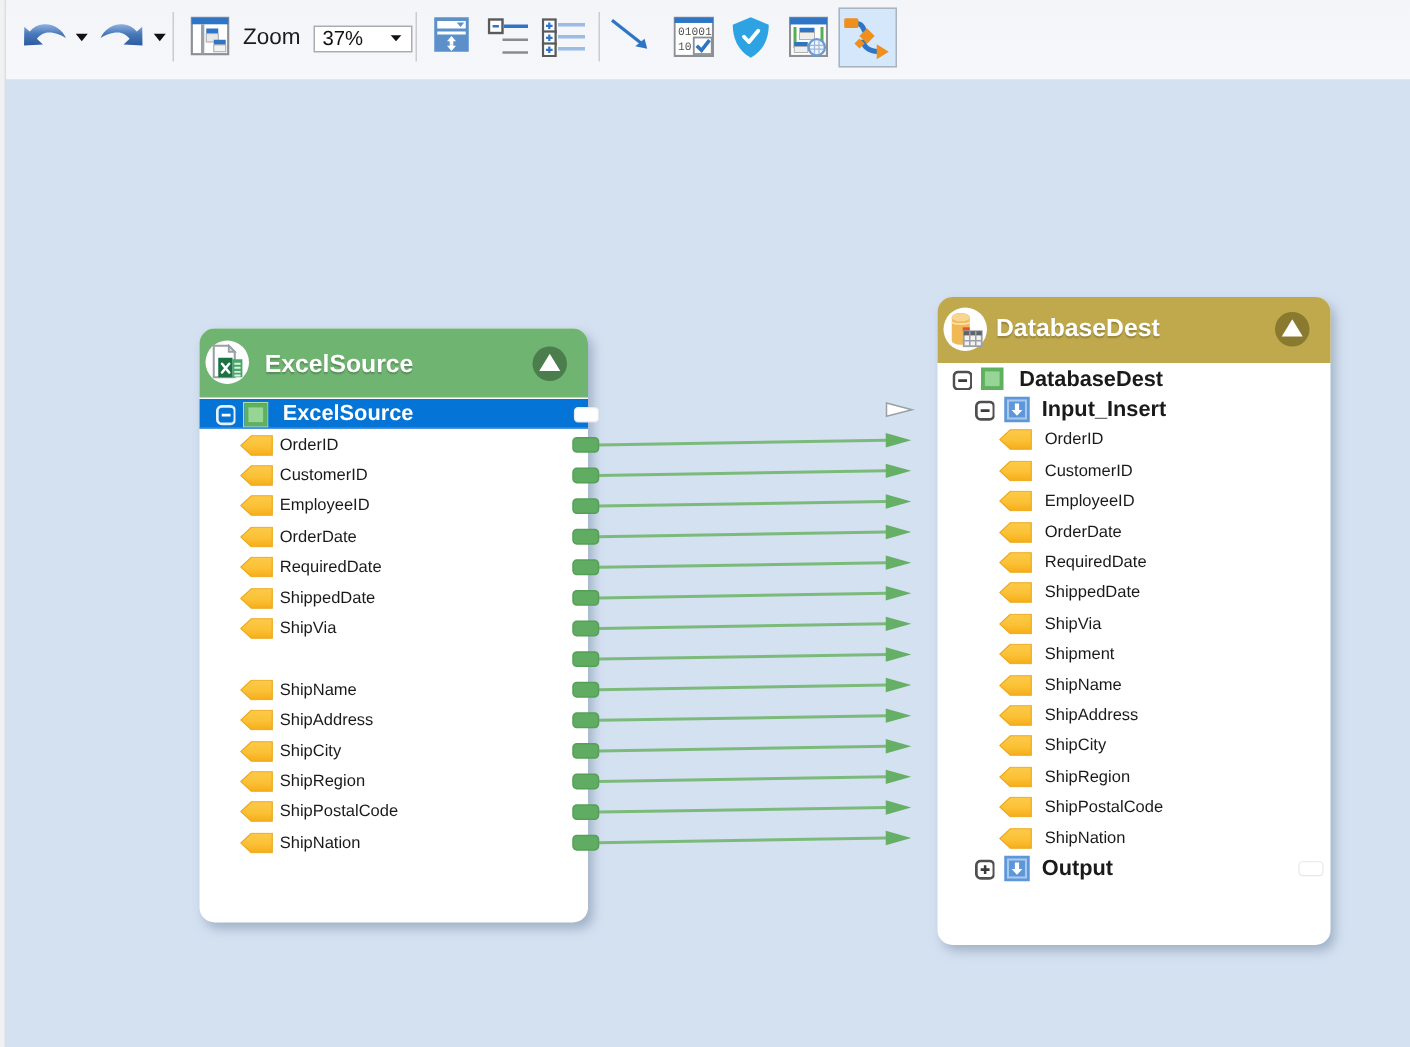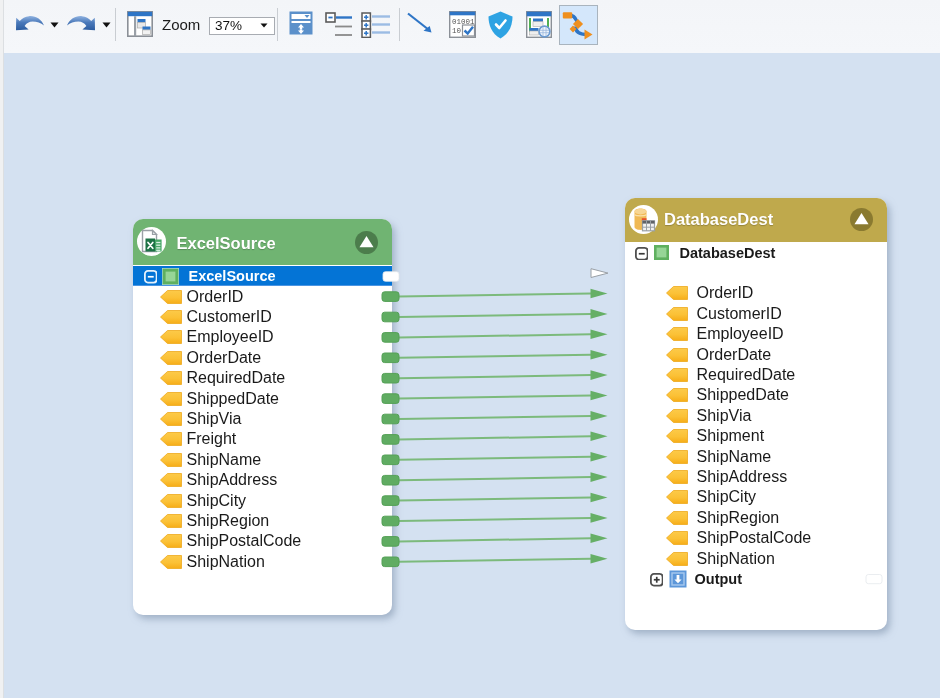--- a/index.html
+++ b/index.html
@@ -7,21 +7,21 @@
 #toolbar{position:absolute;left:0;top:0;width:940px;height:53px;background:linear-gradient(#f3f5f8,#f5f7fa)}
 #leftstrip{position:absolute;left:0;top:0;width:3px;height:698px;background:#f0f1f2;border-right:1px solid #dcdfe2;z-index:5}
 #canvas{position:absolute;left:0;top:53px;width:940px;height:645px;background:#d4e1f1}
 .box{position:absolute;background:#fff;border-radius:10px;box-shadow:3px 4px 7px rgba(120,140,165,0.55)}
 .hdr{position:absolute;left:0;top:0;width:100%;border-radius:10px 10px 0 0}
 .circ{position:absolute;background:#fff;border-radius:50%;display:flex;align-items:center;justify-content:center}
 .coll{position:absolute;border-radius:50%}
 .title{position:absolute;color:#fff;font-weight:bold;font-size:16.5px;text-shadow:0 1px 1px rgba(0,0,0,0.22)}
 .row{position:absolute;left:0;width:100%;height:20.4px}
 .row.sel{background:#0474d6;box-shadow:inset 0 -1px 0 #4c95e2}
-.lbl{position:absolute;top:50%;transform:translateY(-50%);font-size:16px;color:#1a1a1a;white-space:nowrap}
+.lbl{position:absolute;top:50%;transform:translateY(-50%);font-size:11px;color:#1a1a1a;white-space:nowrap}
 .lbl.bold{font-weight:bold;font-size:14.5px}
 .lbl.wht{color:#fff}
 </style></head>
 <body>
 <div id="toolbar">
 <svg class="abs" style="left:15px;top:12px" width="30" height="20" viewBox="0 0 30 20">
 <defs>
         <linearGradient id="ug" x1="0" y1="0" x2="0" y2="1">
 <stop offset="0" stop-color="#8fb2e0"></stop>
           <stop offset="0.45" stop-color="#4a79ba"></stop>
@@ -207,26 +207,20 @@
         <polygon points="7.5,0.5 21.5,0.5 21.5,13.5 7.5,13.5 0.5,7" fill="url(#tagg)" stroke="#eda81c" stroke-width="0.8"></polygon>
       </svg>
       <span class="lbl" style="left:53.5px">ShippedDate</span>
     </div>
 <div class="row" style="top:189.8px">
       <svg class="abs" style="left:26.5px;top:3.2px" width="22" height="14" viewBox="0 0 22 14">
         <polygon points="7.5,0.5 21.5,0.5 21.5,13.5 7.5,13.5 0.5,7" fill="url(#tagg)" stroke="#eda81c" stroke-width="0.8"></polygon>
       </svg>
       <span class="lbl" style="left:53.5px">ShipVia</span>
     </div>
-<div class="row" style="top:210.2px">
-      <svg class="abs" style="left:26.5px;top:3.2px" width="22" height="14" viewBox="0 0 22 14">
-        <polygon points="7.5,0.5 21.5,0.5 21.5,13.5 7.5,13.5 0.5,7" fill="url(#tagg)" stroke="#eda81c" stroke-width="0.8"></polygon>
-      </svg>
-      <span class="lbl" style="left:53.5px">Freight</span>
-    </div>
 <div class="row" style="top:230.6px">
       <svg class="abs" style="left:26.5px;top:3.2px" width="22" height="14" viewBox="0 0 22 14">
         <polygon points="7.5,0.5 21.5,0.5 21.5,13.5 7.5,13.5 0.5,7" fill="url(#tagg)" stroke="#eda81c" stroke-width="0.8"></polygon>
       </svg>
       <span class="lbl" style="left:53.5px">ShipName</span>
     </div>
 <div class="row" style="top:251px">
       <svg class="abs" style="left:26.5px;top:3.2px" width="22" height="14" viewBox="0 0 22 14">
         <polygon points="7.5,0.5 21.5,0.5 21.5,13.5 7.5,13.5 0.5,7" fill="url(#tagg)" stroke="#eda81c" stroke-width="0.8"></polygon>
       </svg>
@@ -283,20 +277,32 @@
 <div class="row" style="top:44.5px">
       <svg class="abs" style="left:9.5px;top:4.2px" width="13.5" height="13.5" viewBox="0 0 13.5 13.5">
         <rect x="0.9" y="0.9" width="11.7" height="11.7" rx="3" fill="#fff" stroke="#4f4f4f" stroke-width="1.8"></rect>
         <line x1="3.8" y1="6.75" x2="9.7" y2="6.75" stroke="#3a3a3a" stroke-width="1.7"></line>
       </svg>
       <svg class="abs" style="left:28px;top:1.7px" width="17" height="17" viewBox="0 0 17 17">
         <rect x="1" y="1" width="15" height="15" fill="#5fb05f"></rect>
         <rect x="3.6" y="3.6" width="9.8" height="9.8" fill="#97d597"></rect>
       </svg>
       <span class="lbl bold" style="left:54.5px">DatabaseDest</span>
+    </div>
+<div class="row" style="top:64.9px">
+      <svg class="abs" style="left:24.5px;top:4.2px" width="13.5" height="13.5" viewBox="0 0 13.5 13.5">
+        <rect x="0.9" y="0.9" width="11.7" height="11.7" rx="3" fill="#fff" stroke="#4f4f4f" stroke-width="1.8"></rect>
+        <line x1="3.8" y1="6.75" x2="9.7" y2="6.75" stroke="#3a3a3a" stroke-width="1.7"></line>
+      </svg>
+      <svg class="abs" style="left:44px;top:1.2px" width="18" height="18" viewBox="0 0 18 18">
+        <rect x="0.5" y="0.5" width="17" height="17" fill="#5d97d9"></rect>
+        <rect x="3" y="3" width="12" height="12" fill="none" stroke="#a8c9ee" stroke-width="1.4"></rect>
+        <path d="M9,13.2 L5.4,9.4 L7.6,9.4 L7.6,5 L10.4,5 L10.4,9.4 L12.6,9.4 Z" fill="#fff"></path>
+      </svg>
+      <span class="lbl bold" style="left:69.5px">Input_Insert</span>
     </div>
 <div class="row" style="top:85.3px">
       <svg class="abs" style="left:40.5px;top:3.2px" width="22" height="14" viewBox="0 0 22 14">
         <polygon points="7.5,0.5 21.5,0.5 21.5,13.5 7.5,13.5 0.5,7" fill="url(#tagg)" stroke="#eda81c" stroke-width="0.8"></polygon>
       </svg>
       <span class="lbl" style="left:71.5px">OrderID</span>
     </div>
 <div class="row" style="top:105.7px">
       <svg class="abs" style="left:40.5px;top:3.2px" width="22" height="14" viewBox="0 0 22 14">
         <polygon points="7.5,0.5 21.5,0.5 21.5,13.5 7.5,13.5 0.5,7" fill="url(#tagg)" stroke="#eda81c" stroke-width="0.8"></polygon>

